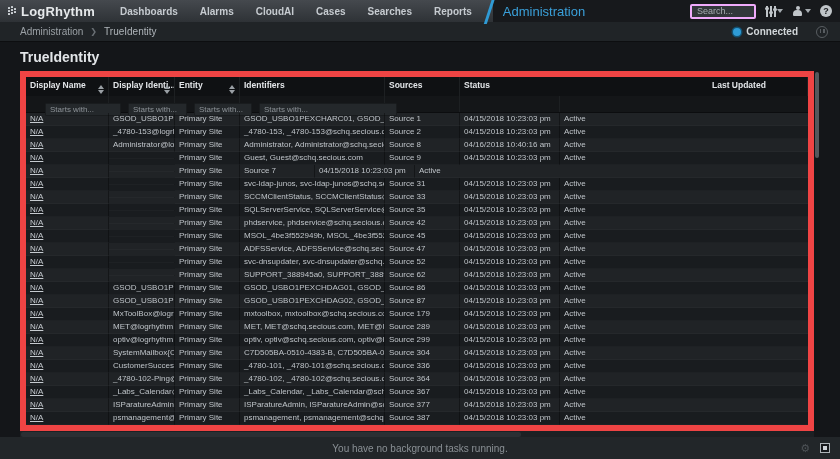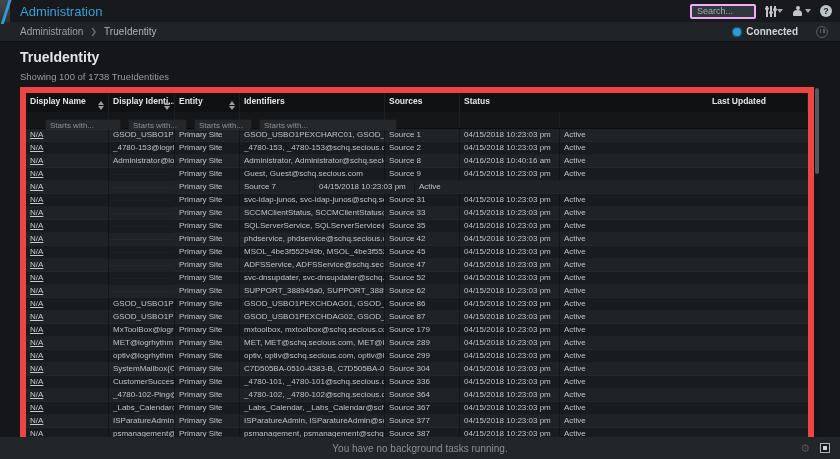--- a/index.html
+++ b/index.html
@@ -135,20 +135,41 @@
   .square-btn {
     width:10px; height:10px; border:1.5px solid #aeb4b8; background:#17191c;
     display:flex; align-items:center; justify-content:center; cursor:pointer;
   }
   .square-btn i { width:4px; height:4px; background:#cfd4d8; }
 </style>
 </head>
 <body>
 
 <div class="topnav">
+  <div class="topnav-left">
+    <div class="logo">
+      <span class="logo-mark">
+          <i></i>
+          <i></i>
+          <i></i>
+          <i></i>
+          <i></i>
+          <i></i>
+          <i></i>
+          <i></i>
+        </span>
+      <span class="logo-text">LogRhythm</span>
+    </div>
+    <div class="nav-item">Dashboards</div>
+    <div class="nav-item">Alarms</div>
+    <div class="nav-item">CloudAI</div>
+    <div class="nav-item">Cases</div>
+    <div class="nav-item">Searches</div>
+    <div class="nav-item">Reports</div>
+  </div>
   <div class="slash"></div>
   <div class="topnav-right">
     <span class="active-app">Administration</span>
     <div class="topnav-tools">
       <input class="search-box" type="text" placeholder="Search..." style="">
       <span class="tool">
         <span class="sliders">
             <i></i>
             <i></i>
             <i></i>
@@ -175,21 +196,20 @@
     <span class="conn">
       <span class="conn-dot"></span>
       <span class="conn-label">Connected</span>
     </span>
     <span class="pause-btn"></span>
   </div>
 </div>
 
 <div class="content">
   <div class="page-title">TrueIdentity</div>
-  <div class="summary">Showing 100 of 1738 TrueIdentities</div>
 
   <div class="grid-wrap">
     <div class="grid">
       <div class="grid-head">
         <div class="th c0"><span>Display Name</span><span class="sort-icon"></span></div>
         <div class="th c1"><span>Display Identi...</span><span class="sort-icon"></span></div>
         <div class="th c2"><span>Entity</span><span class="sort-icon"></span></div>
         <div class="th c3"><span>Identifiers</span></div>
         <div class="th c4"><span>Sources</span></div>
         <div class="th c6"><span>Status</span></div>

